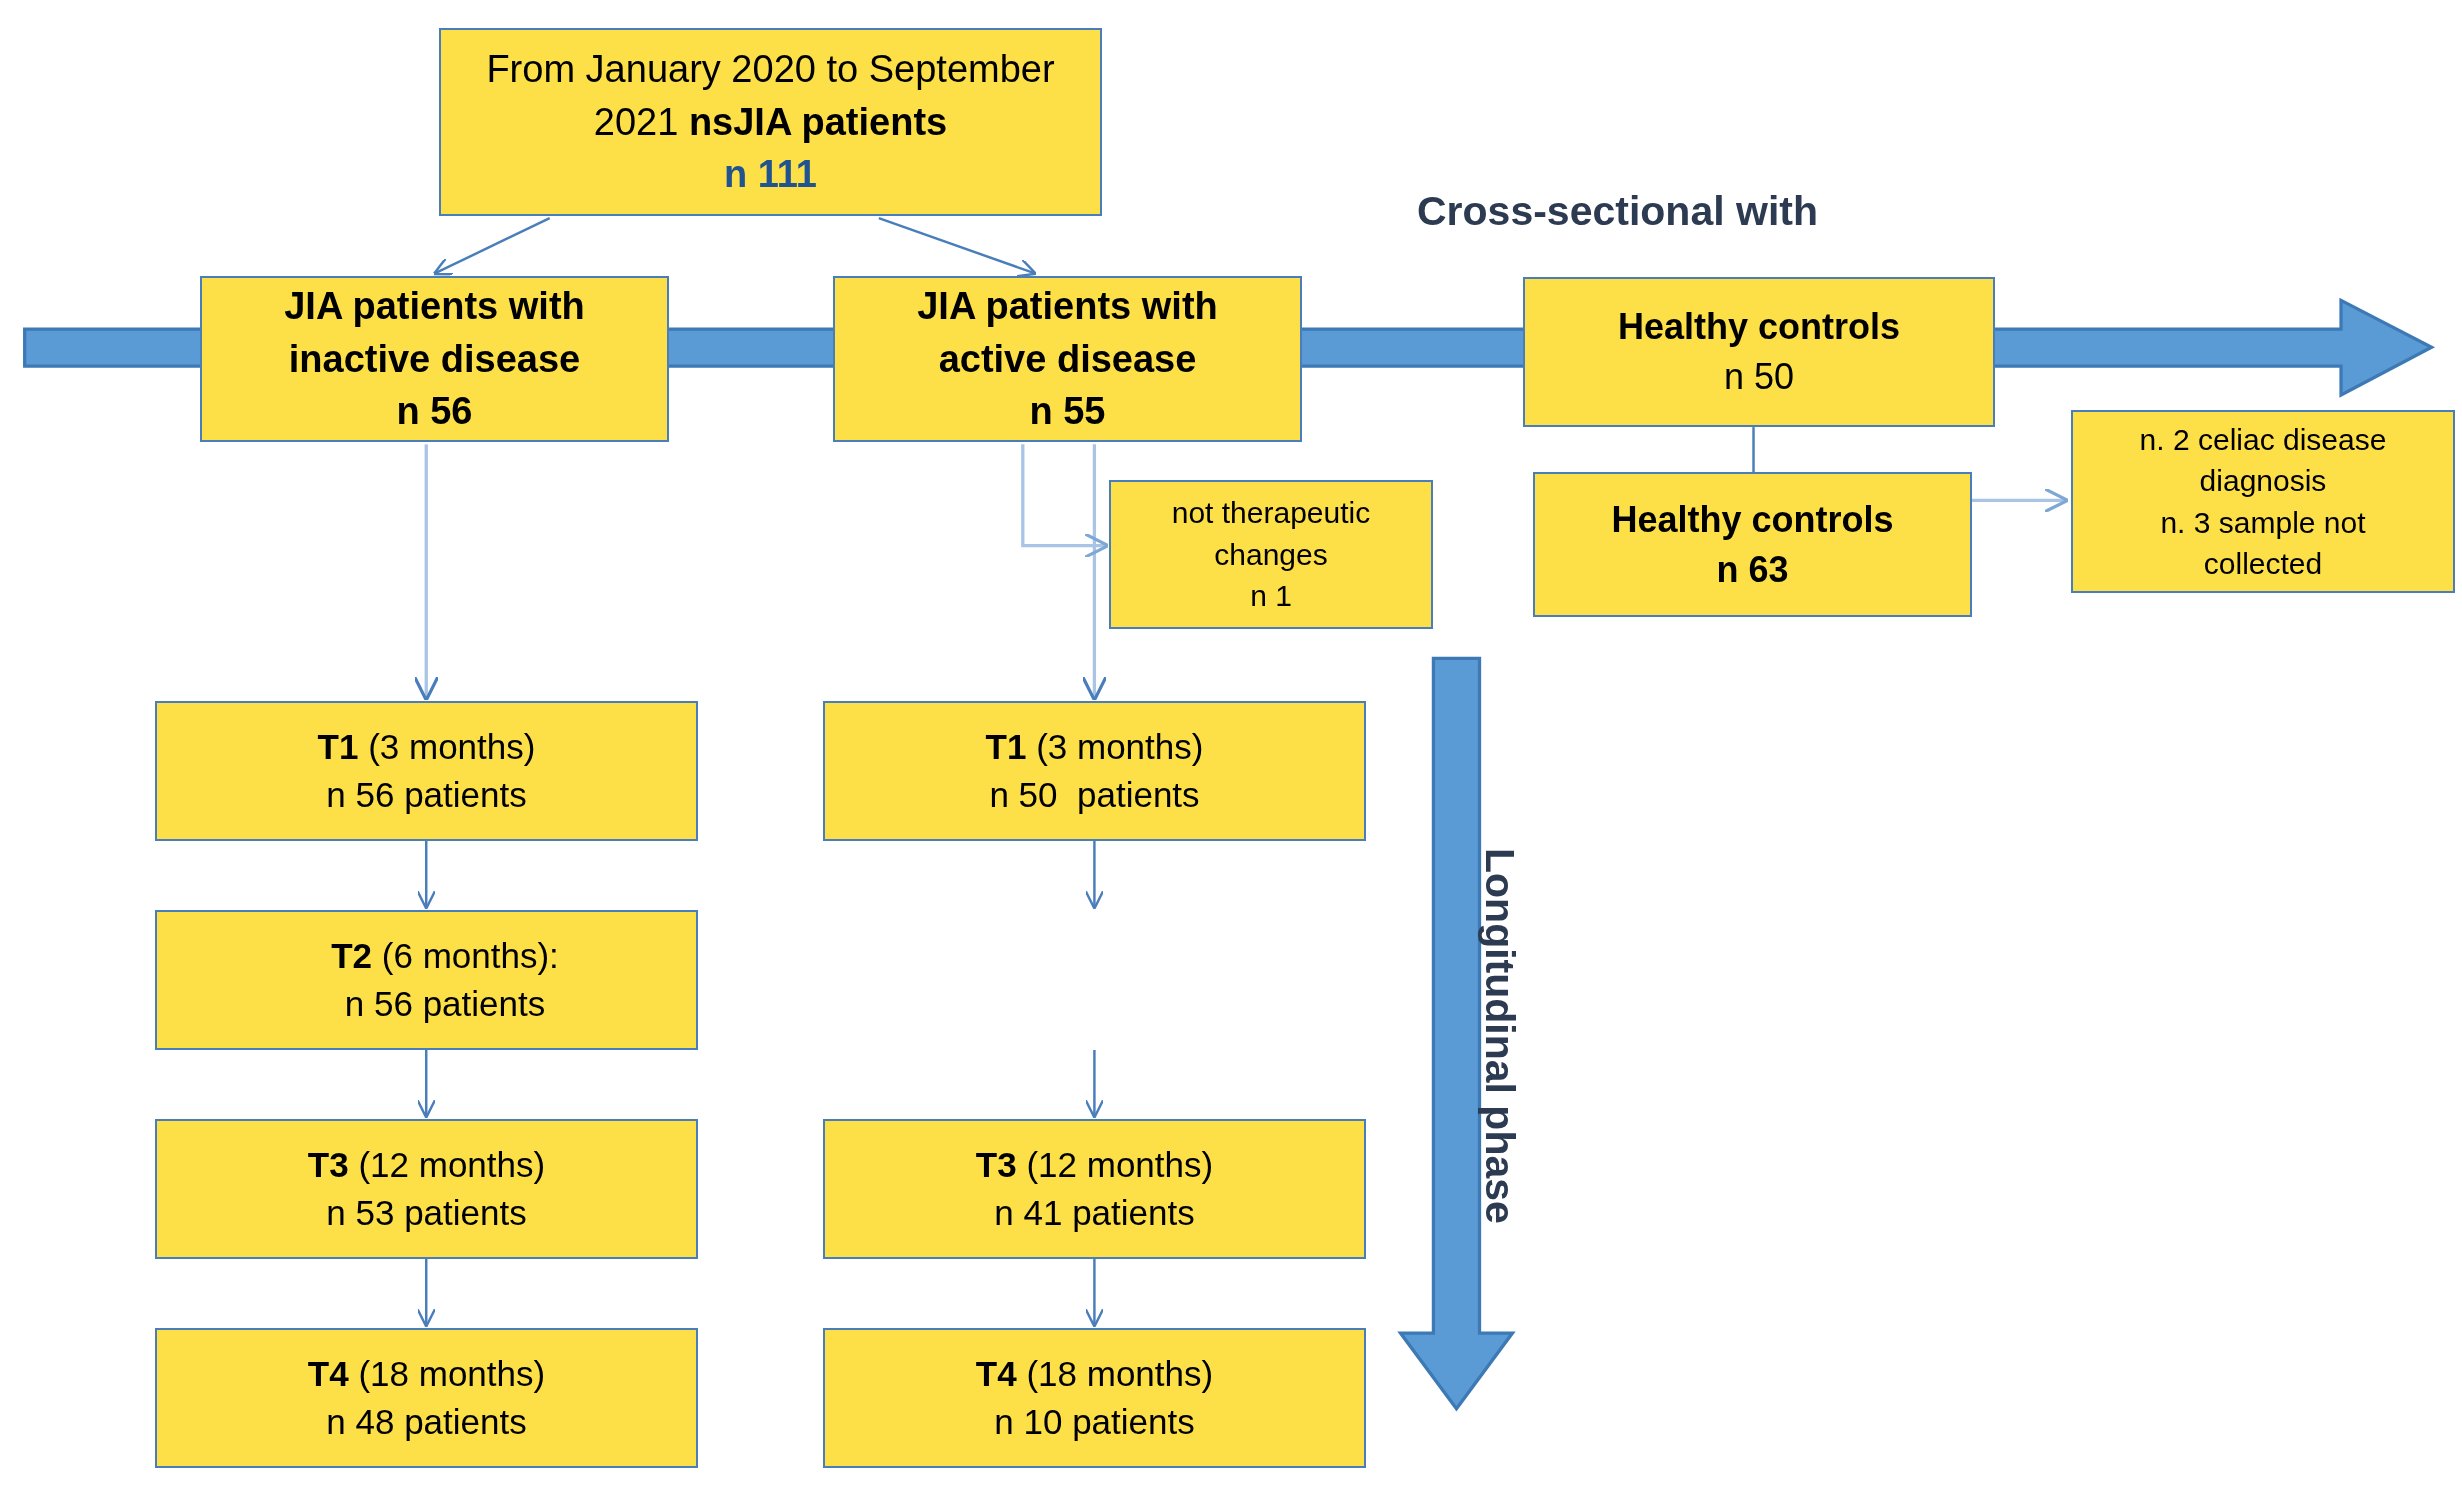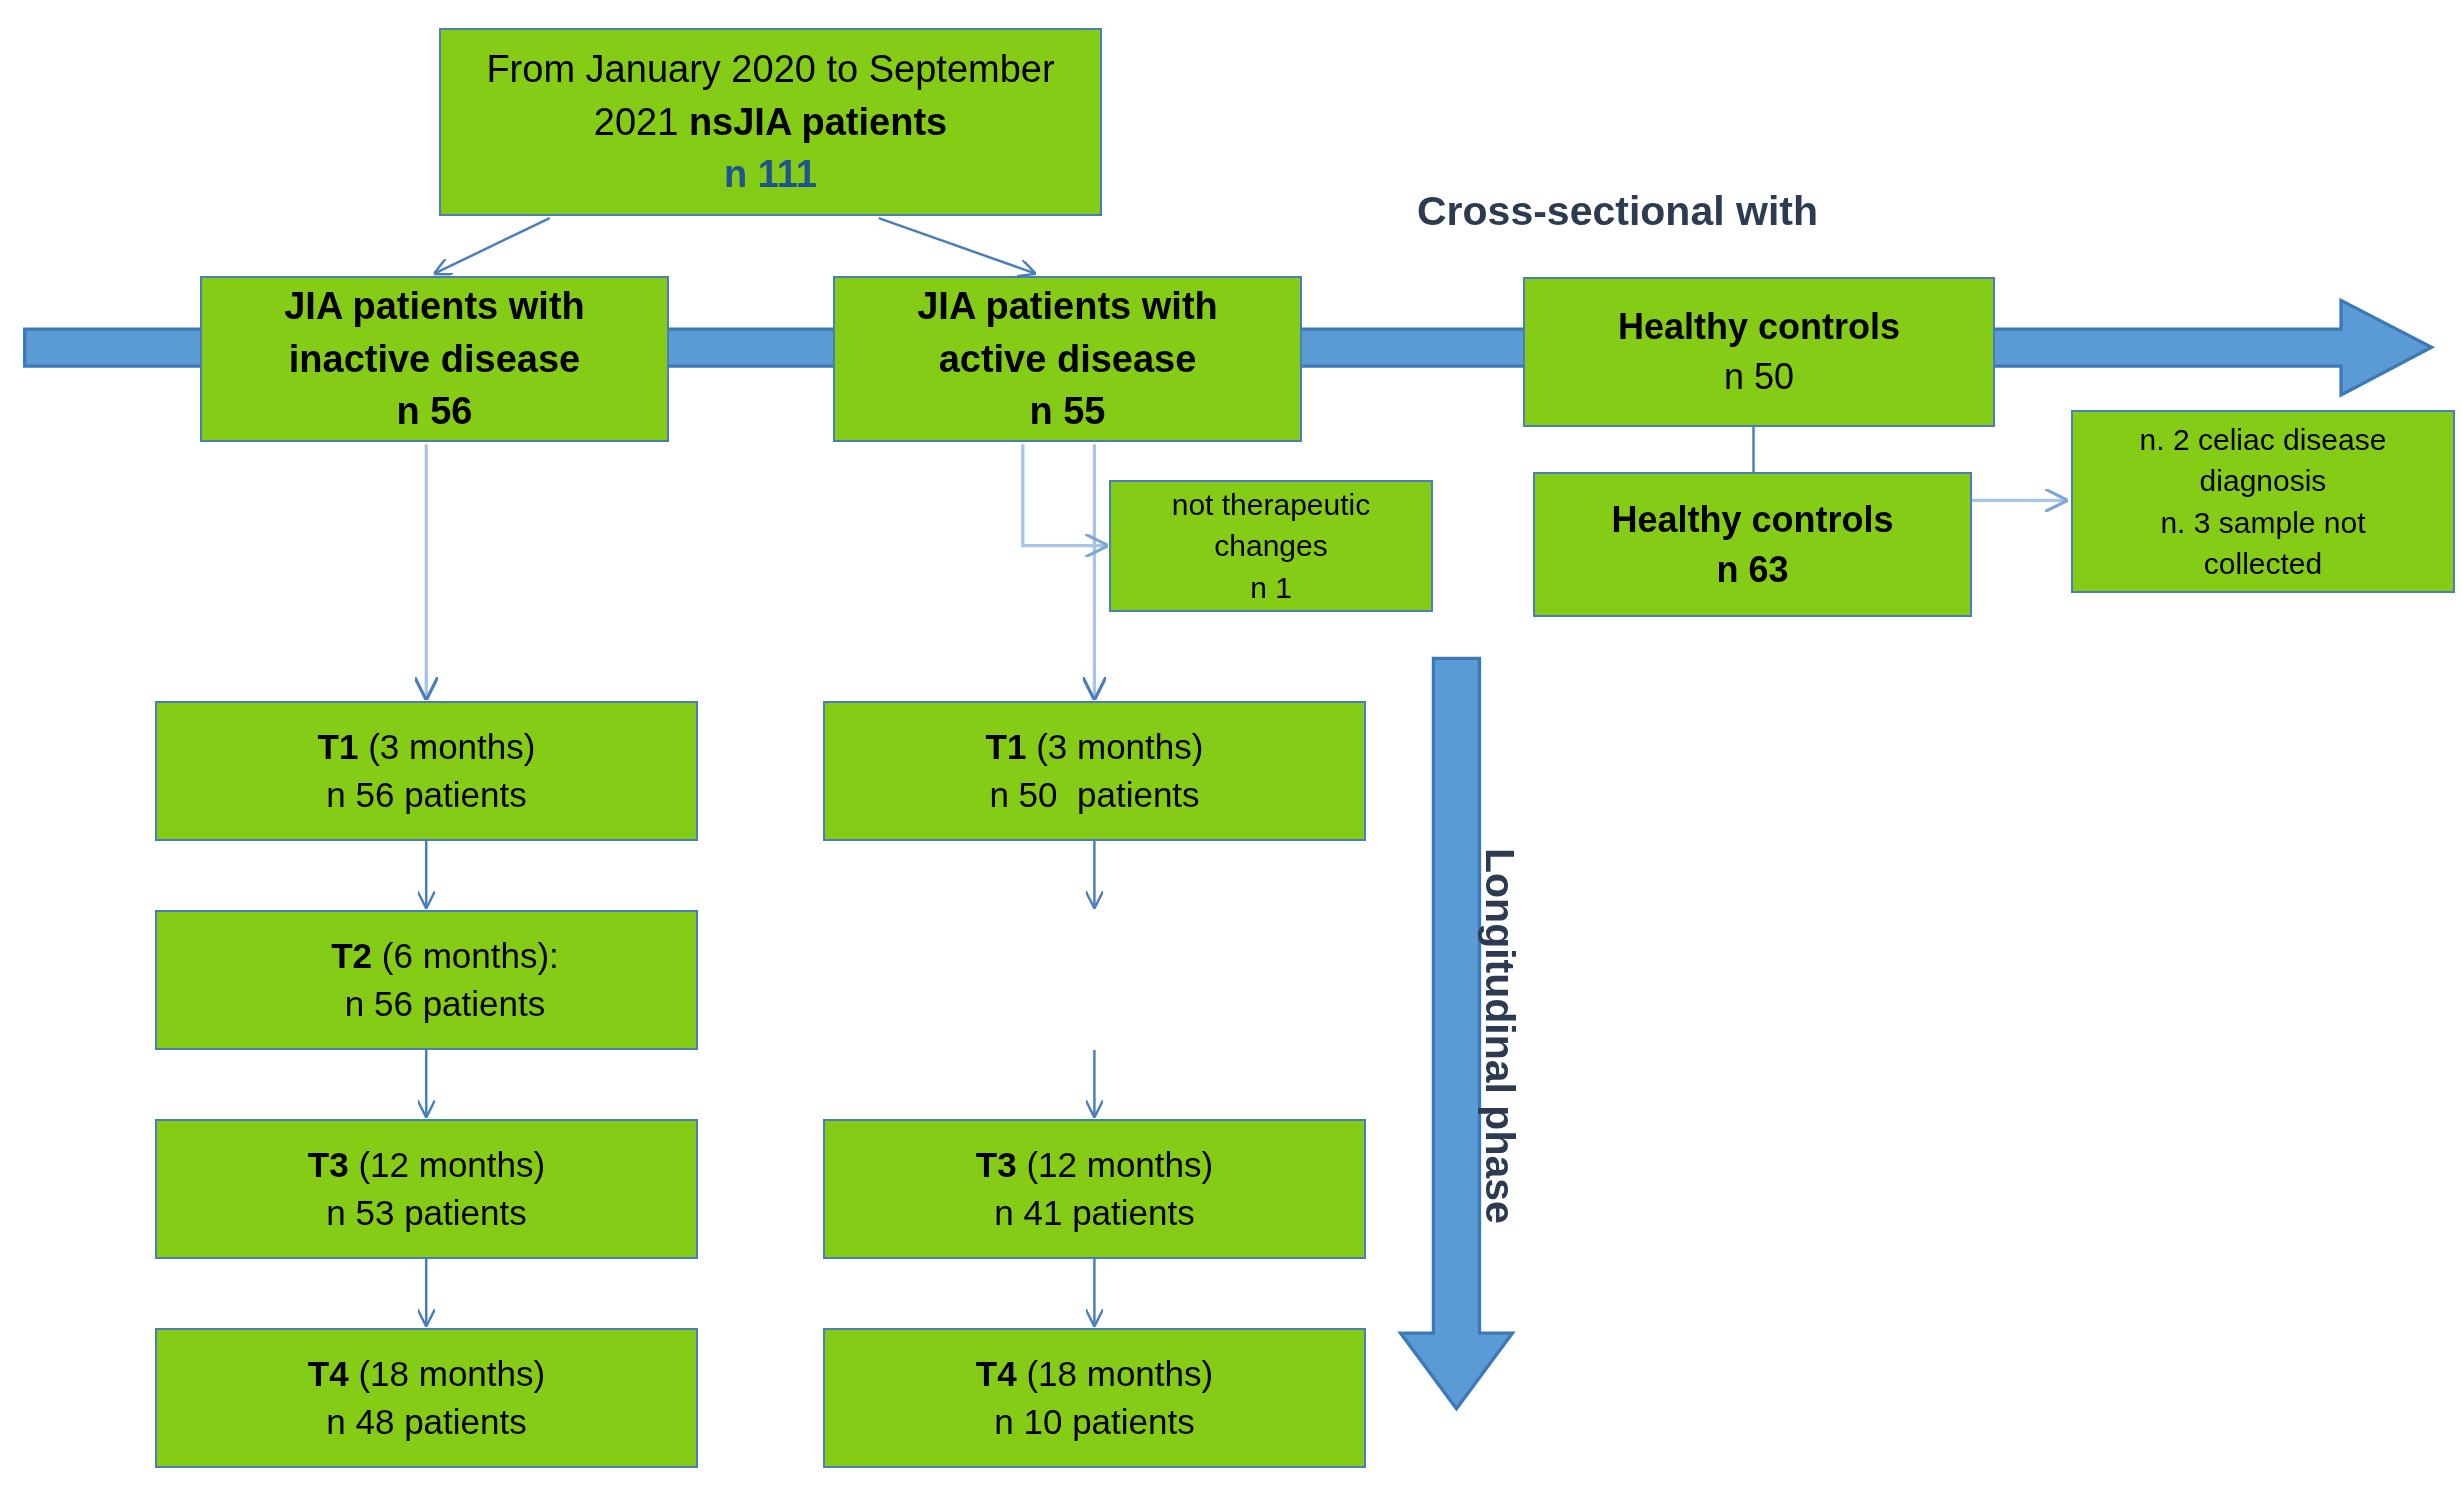--- a/index.html
+++ b/index.html
@@ -21,21 +21,21 @@
     position: absolute;
     left: 0;
     top: 0;
     width: 2462px;
     height: 1496px;
     pointer-events: none;
   }
   .box {
     position: absolute;
     box-sizing: border-box;
-    background: #84cc16;
+    background: #fde047;
     border: 2.5px solid #4a7ebb;
     display: flex;
     flex-direction: column;
     align-items: center;
     justify-content: center;
     text-align: center;
     color: #000000;
     line-height: 1.38;
   }
   .box .ln { display: block; white-space: pre; }
@@ -57,21 +57,21 @@
   }
   #box-hc50 {
     left: 1523px; top: 277px; width: 472px; height: 150px;
     font-size: 36px;
   }
   #box-hc47 {
     left: 1533px; top: 472px; width: 439px; height: 145px;
     font-size: 36px; font-weight: bold;
   }
   #box-nochange {
-    left: 1109px; top: 480px; width: 324px; height: 132px;
+    left: 1109px; top: 480px; width: 324px; height: 149px;
     font-size: 30px;
     text-align: right;
   }
   #box-excluded {
     left: 2071px; top: 410px; width: 384px; height: 183px;
     font-size: 30px;
   }
 
   .tbox {
     font-size: 35px;

